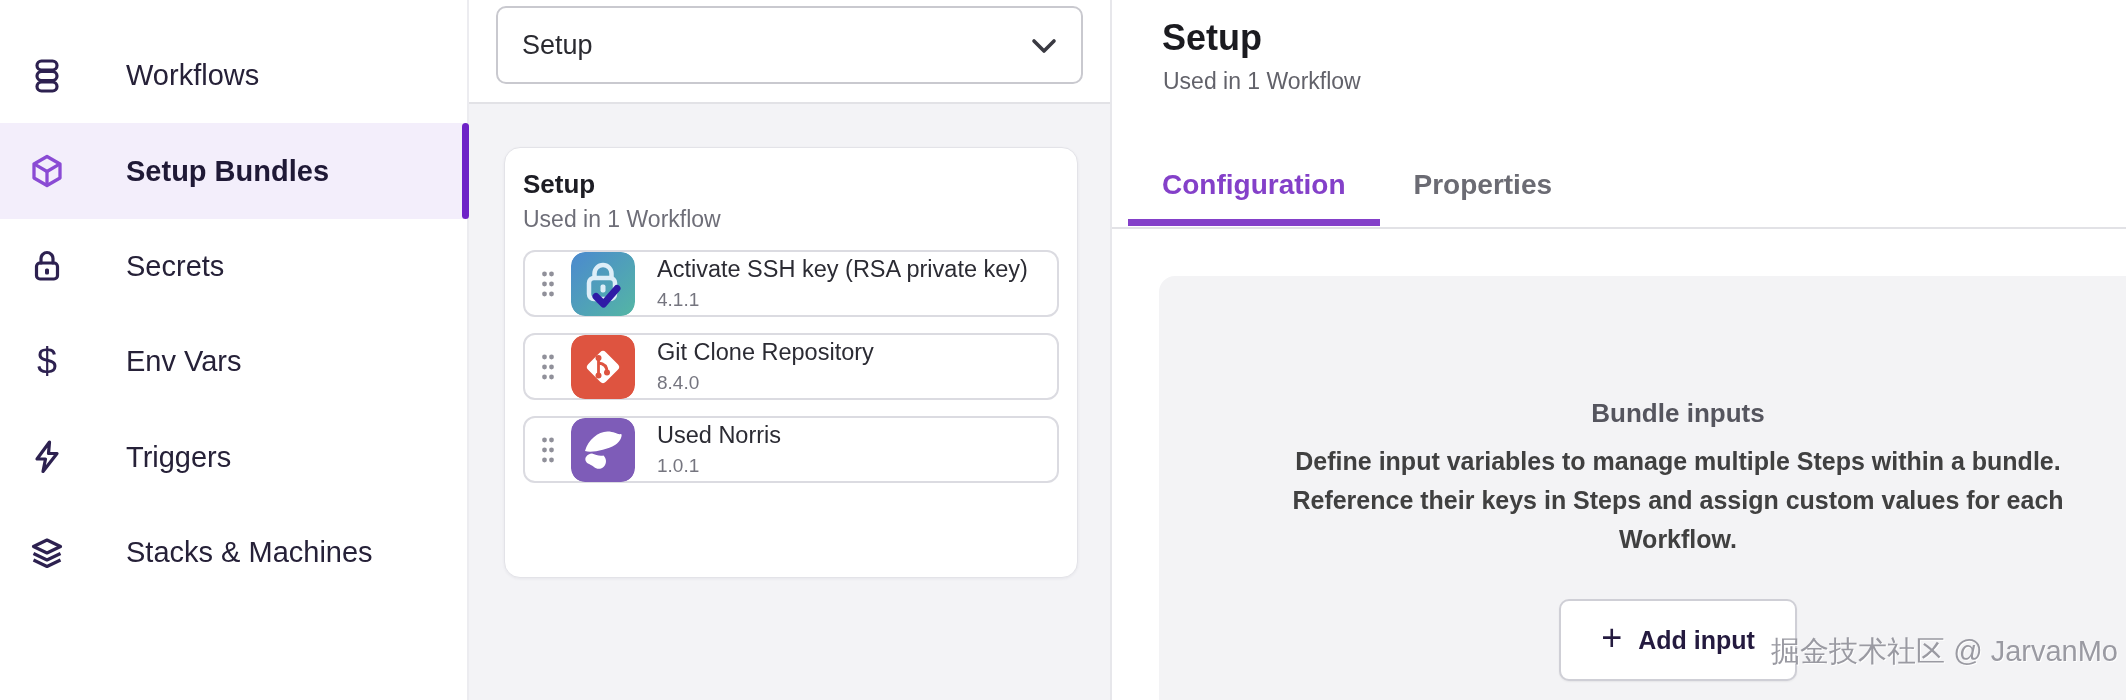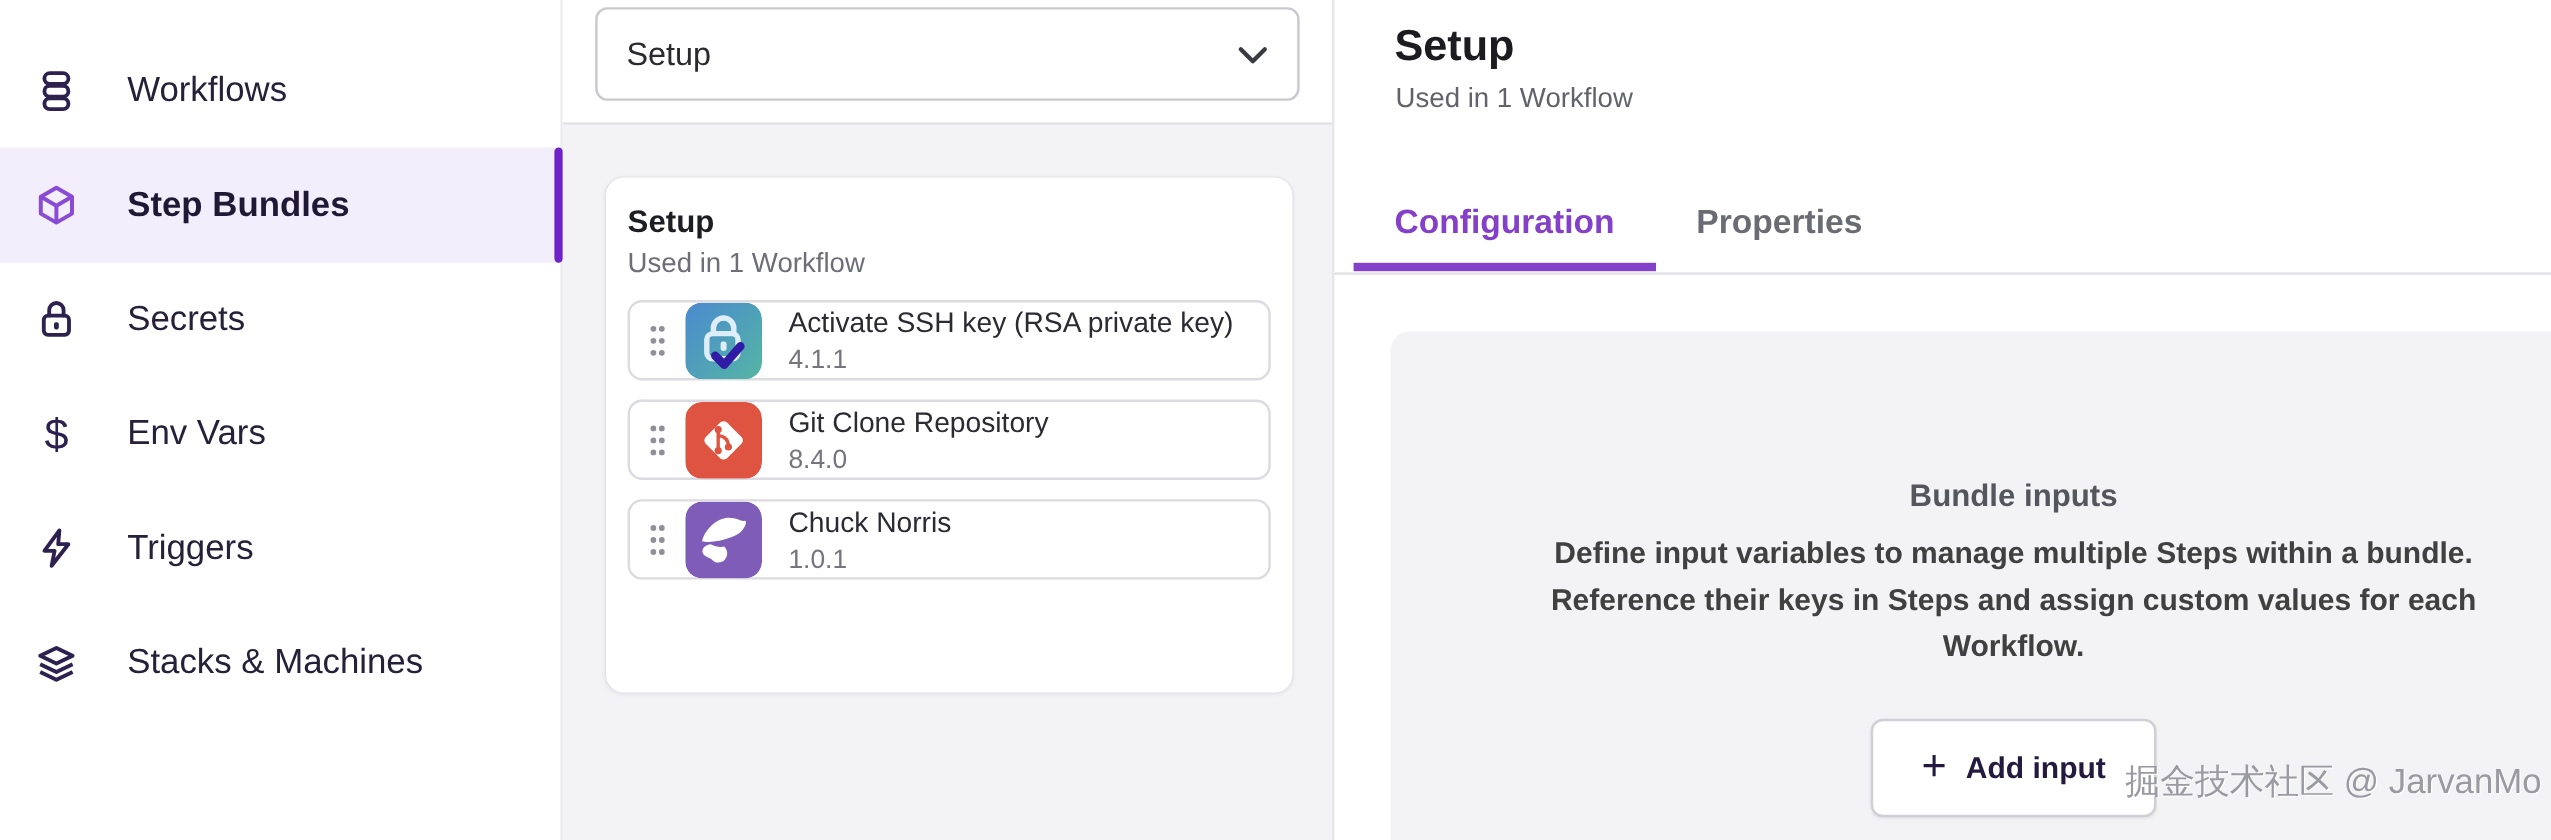--- a/index.html
+++ b/index.html
@@ -7,21 +7,21 @@
     width:2126px;height:700px;overflow:hidden;position:relative;
     background:#ffffff;font-family:"Liberation Sans",sans-serif;
     -webkit-font-smoothing:antialiased;
   }
   
   .sidebar{
     position:absolute;left:0;top:0;width:469px;height:700px;background:#fff;
     border-right:2px solid #ececf0;box-sizing:border-box;padding-top:28px;
   }
   .side-item{
-    height:95.4px;display:flex;align-items:center;gap:40px;padding-left:28px;
+    height:95.4px;display:flex;align-items:center;gap:60px;padding-left:28px;
     position:relative;font-size:29px;color:#262138;cursor:pointer;
   }
   .side-item .icon-box{width:38px;height:38px;display:flex;align-items:center;justify-content:center;flex:none;}
   .side-item.active{background:#f3eefb;font-weight:bold;color:#1f1936;}
   .side-item.active .accent{position:absolute;right:-2px;top:0;bottom:0;width:7px;background:#6e22c7;border-radius:4px;}
   .dollar{font-size:36px;line-height:1;color:#2d2150;font-weight:400;}
 
   
   .middle{position:absolute;left:469px;top:0;width:641px;height:700px;background:#f3f3f6;}
   .mid-top{position:absolute;left:0;top:0;width:100%;height:104px;background:#fff;border-bottom:2px solid #e2e2e6;box-sizing:border-box;}
@@ -41,21 +41,21 @@
   .step-row{
     height:67px;border:2px solid #dbdbe1;border-radius:12px;background:#fff;
     display:flex;align-items:center;margin-top:16px;box-sizing:border-box;
     padding:0 14px 0 10px;cursor:grab;
   }
   .step-row:first-of-type{margin-top:14px;}
   .drag-handle{flex:none;margin:0 16px 0 6px;display:flex;}
   .step-icon{flex:none;width:64px;height:64px;border-radius:14px;margin-right:22px;overflow:hidden;}
   .step-text{display:flex;flex-direction:column;justify-content:center;}
   .step-title{font-size:23.5px;color:#2b2b33;line-height:30px;}
-  .step-version{font-size:22px;color:#75757f;line-height:28px;margin-top:2px;}
+  .step-version{font-size:19px;color:#75757f;line-height:28px;margin-top:2px;}
 
   
   .detail{position:absolute;left:1110px;top:0;width:1016px;height:700px;background:#fff;border-left:2px solid #e7e7eb;box-sizing:border-box;}
   .detail-title{position:absolute;left:50px;top:18px;font-size:36px;font-weight:bold;color:#1b1b20;line-height:40px;}
   .detail-sub{position:absolute;left:51px;top:68px;font-size:23px;color:#62626a;}
   .tabs{position:absolute;left:16px;top:150px;display:flex;height:76px;text-align:right;}
   .tab{padding:0 34px;display:flex;align-items:center;font-size:28px;font-weight:bold;box-sizing:border-box;border-bottom:7px solid transparent;cursor:pointer;}
   .tab.active{color:#8440c9;border-bottom-color:#8440c9;}
   .tab.inactive{color:#6b6b73;}
   .tab-divider{position:absolute;left:0;right:0;top:227px;height:2px;background:#e2e2e6;}
@@ -93,21 +93,21 @@
 
 
   <div class="side-item active">
     <span class="icon-box">
       <svg width="38" height="38" viewBox="0 0 38 38" fill="none" stroke="#8a4bd4" stroke-width="3.3" stroke-linejoin="round">
         <path d="M19 4.5 L32 12 V26 L19 33.5 L6 26 V12 Z"></path>
         <path d="M6.5 12.2 L19 19.5 L31.5 12.2"></path>
         <path d="M19 19.5 V33"></path>
       </svg>
     </span>
-    <span>Step Bundles</span>
+    <span>Setup Bundles</span>
     <span class="accent"></span>
   </div>
 
   <div class="side-item">
     <span class="icon-box">
       <svg width="38" height="38" viewBox="0 0 38 38" fill="none" stroke="#2d2150" stroke-width="3.2" stroke-linecap="round">
         <rect x="8.5" y="16" width="21" height="16" rx="3.5"></rect>
         <path d="M13 16 v-4.5 a6 6 0 0 1 12 0 V16"></path>
         <rect x="17" y="21.5" width="4" height="6" rx="1.5" fill="#2d2150" stroke="none"></rect>
       </svg>
@@ -237,21 +237,21 @@
         </svg>
       </span>
       <span class="step-icon">
         <svg width="64" height="64" viewBox="0 0 64 64">
           <rect width="64" height="64" rx="14" fill="#7e5cb8"></rect>
           <path d="M14 33 C17 22 27 13.5 36.5 13.5 c7 0 10.5 3.5 13 2.5 c2.5 -1 1 7 -5.5 11 c-8.5 5 -23.5 8 -30 6 z" fill="#ffffff"></path>
           <path d="M21 35.5 c-5 .5 -8 4.5 -6 8 c1.5 2.8 5.5 3 8 5.5 c2.5 2.5 7.5 2.5 10 -0.5 c3 -3.5 2.5 -8 -0.5 -11 c-3.5 1 -8 -0.5 -11.5 -2 z" fill="#ffffff"></path>
         </svg>
       </span>
       <span class="step-text">
-        <span class="step-title">Chuck Norris</span>
+        <span class="step-title">Used Norris</span>
         <span class="step-version">1.0.1</span>
       </span>
     </div>
   </div>
 </section>
 
 <section class="detail">
   <div class="detail-title">Setup</div>
   <div class="detail-sub">Used in 1 Workflow</div>
 

